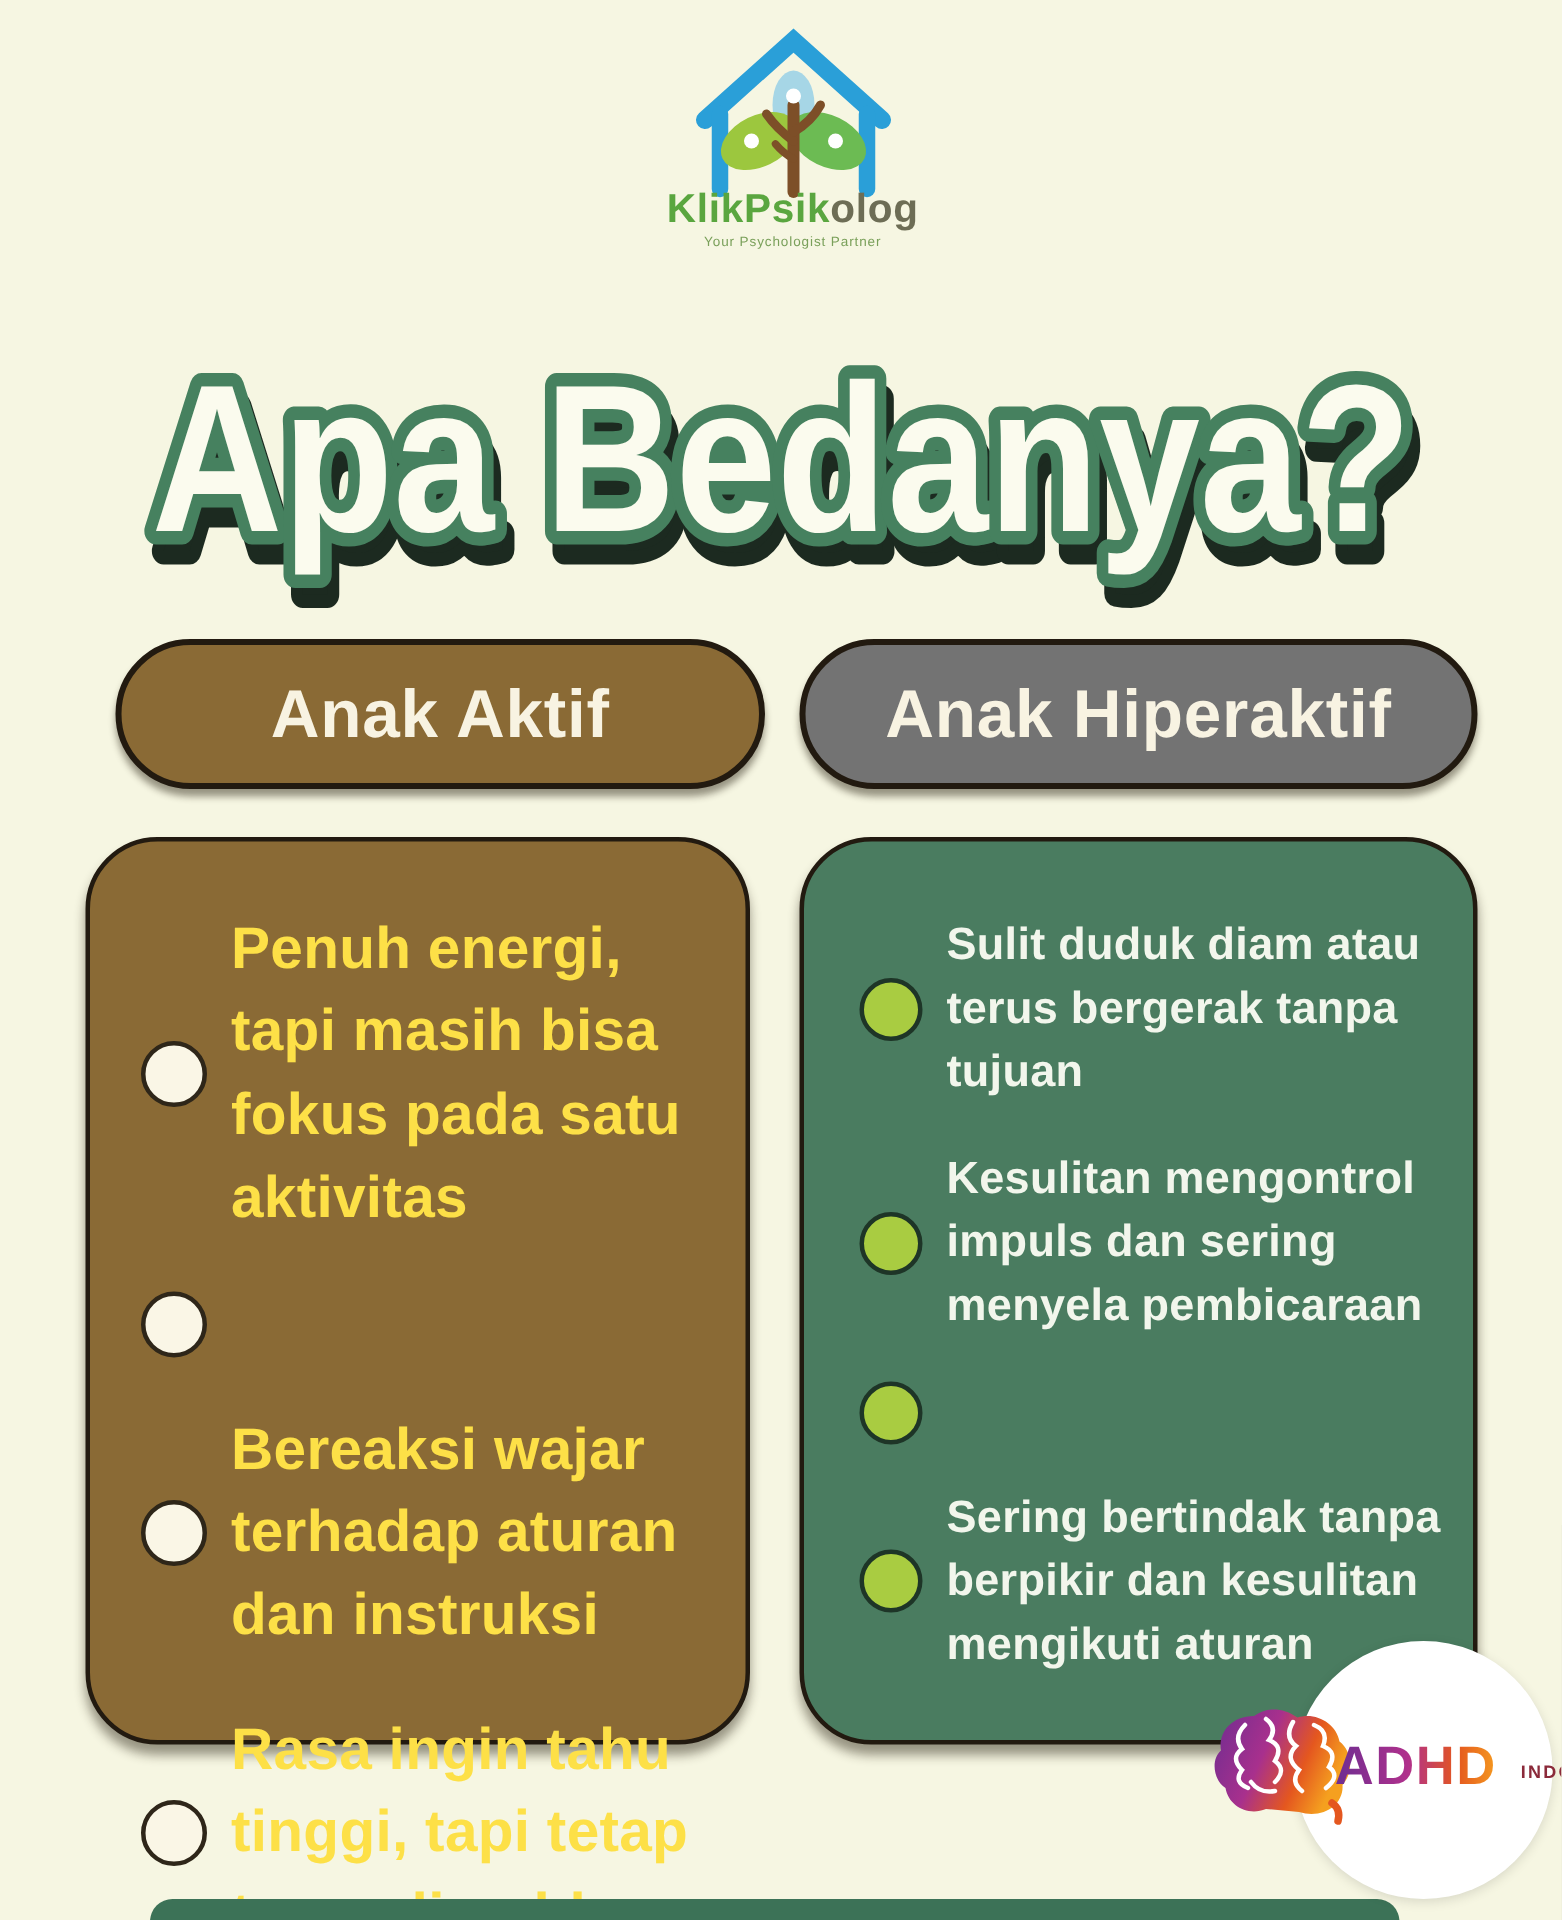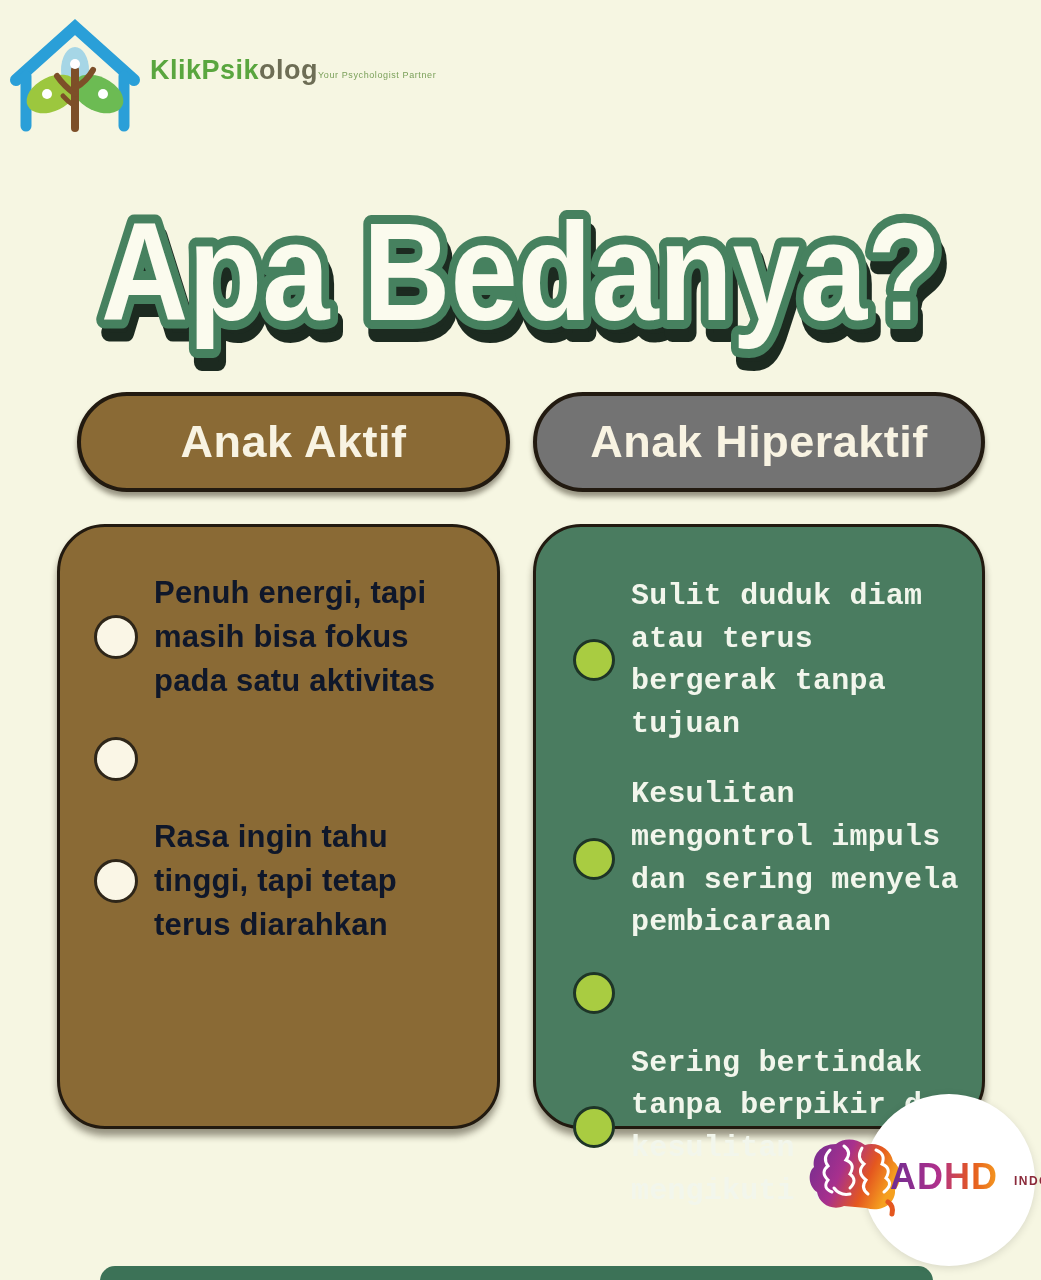--- a/index.html
+++ b/index.html
@@ -2,21 +2,21 @@
 <html><head>
 <meta charset="utf-8">
 <style>
   html,body{margin:0;padding:0;}
   body{background:#e8e8d8;font-family:"Liberation Sans",sans-serif;}
   .page{
     position:relative;width:1041px;height:1280px;margin:0 auto;
     background:#f6f6e2;overflow:hidden;
   }
   
-  .brand{display:flex;flex-direction:row;align-items:center;padding-top:14px;}
+  .brand{display:flex;flex-direction:column;align-items:center;padding-top:14px;padding-left:16px;}
   .brand svg{display:block;}
   .brand-name{margin-top:-6px;font-size:27px;font-weight:bold;letter-spacing:.5px;line-height:1;}
   .brand-name .green{color:#5aa63f;}
   .brand-name .dark{color:#6d6d55;}
   .brand-tagline{font-size:9px;color:#7aa05a;letter-spacing:.6px;margin-top:3px;}
   
   .title-wrap{display:flex;justify-content:center;margin-top:48px;}
   .title-wrap svg{overflow:visible;}
   .title-text{
     font-family:"Liberation Sans",sans-serif;font-weight:bold;
@@ -37,25 +37,25 @@
   .card{
     border-radius:48px;border:3px solid #221a10;box-sizing:border-box;
     box-shadow:0 7px 7px rgba(35,28,14,.45);
     height:605px;
   }
   .card.brown{width:443px;background:#8a6a35;padding:44px 20px 0 34px;}
   .card.green{width:452px;background:#4a7c60;padding:48px 16px 0 37px;}
   .card ul{list-style:none;margin:0;padding:0;}
   .card li{display:flex;align-items:center;gap:16px;}
   .card.brown li{margin-bottom:34px;}
-  .card.green li{margin-bottom:28px;font-family:Liberation Mono, monospace;}
+  .card.green li{margin-bottom:28px;}
   .bullet{flex:0 0 auto;border-radius:50%;}
   .card.brown .bullet{width:38px;height:38px;background:#faf6e6;border:3px solid #2e2619;}
   .card.green .bullet{width:36px;height:36px;background:#a9cc41;border:3px solid #1e3527;}
-  .item-text{font-size:31px;font-weight:bold;line-height:1.42;color:#0f172a;letter-spacing:.2px;}
+  .item-text{font-size:39px;font-weight:bold;line-height:1.42;color:#fde047;letter-spacing:.2px;}
   .card.green .item-text{font-size:30px;color:#f2f6ec;}
   
   .badge{
     position:absolute;right:6px;bottom:14px;width:172px;height:172px;border-radius:50%;
     background:#ffffff;display:flex;flex-direction:row;align-items:center;justify-content:center;
     box-shadow:0 2px 8px rgba(0,0,0,.12);z-index:3;
   }
   .badge-org{
     font-size:36px;font-weight:bold;line-height:.9;letter-spacing:1px;
     background:linear-gradient(90deg,#6d2d91 0%,#b0308c 45%,#e4571f 75%,#f59a1f 100%);
@@ -120,20 +120,24 @@
       <ul>
         <li>
           <span class="bullet"></span>
           <span class="item-text">Penuh energi, tapi masih bisa fokus pada satu aktivitas</span>
         </li>
         <li>
           <span class="bullet"></span>
         </li>
         <li>
           <span class="bullet"></span>
+          <span class="item-text">Bereaksi wajar terhadap aturan dan instruksi</span>
+        </li>
+        <li>
+          <span class="bullet"></span>
           <span class="item-text">Rasa ingin tahu tinggi, tapi tetap terus diarahkan</span>
         </li>
       </ul>
     </div>
 
     <div class="card green">
       <ul>
         <li>
           <span class="bullet"></span>
           <span class="item-text">Sulit duduk diam atau terus bergerak tanpa tujuan</span>

